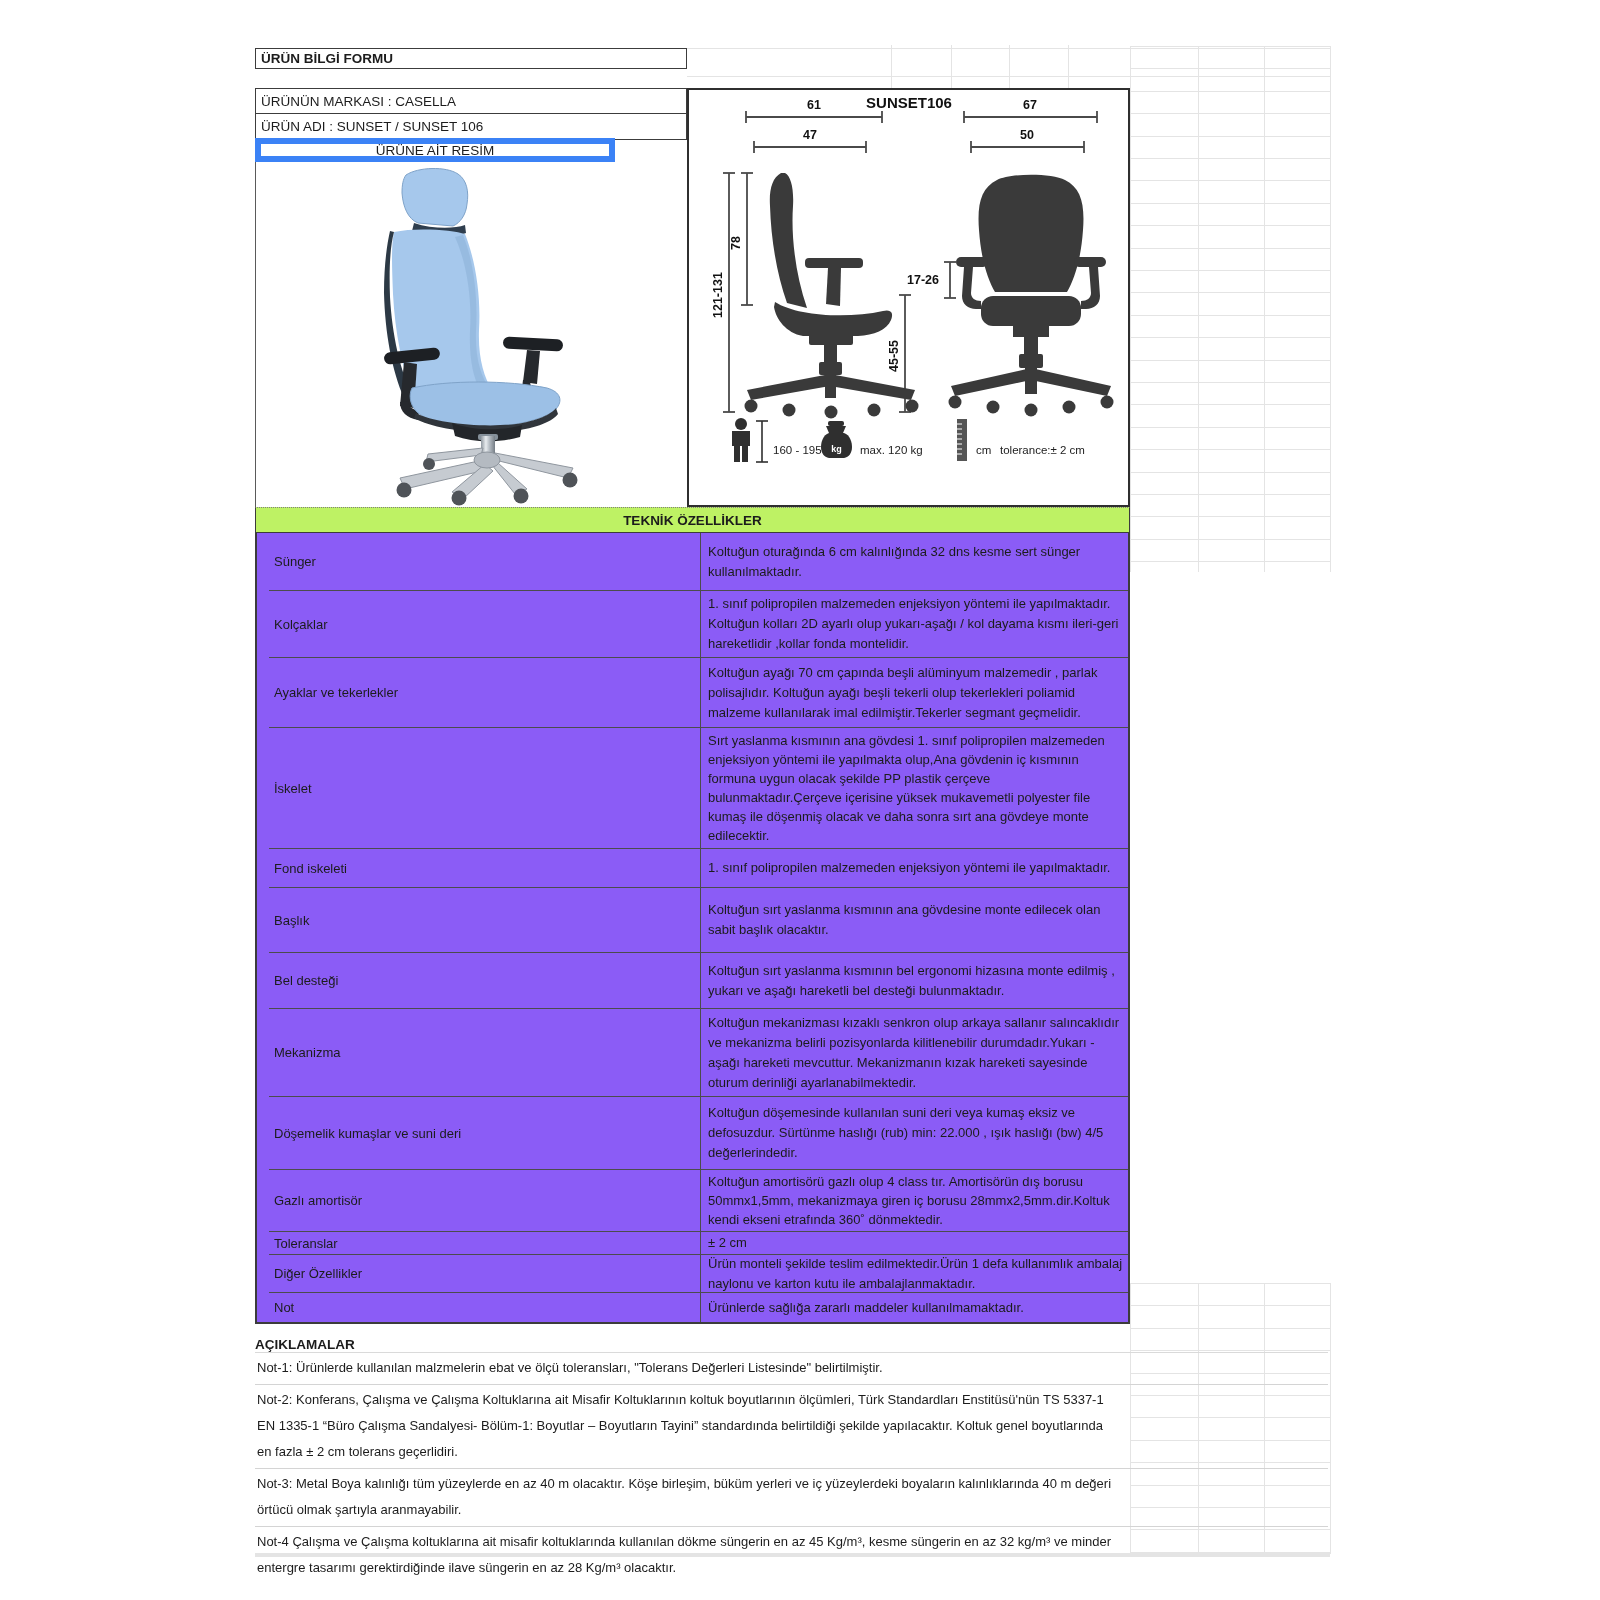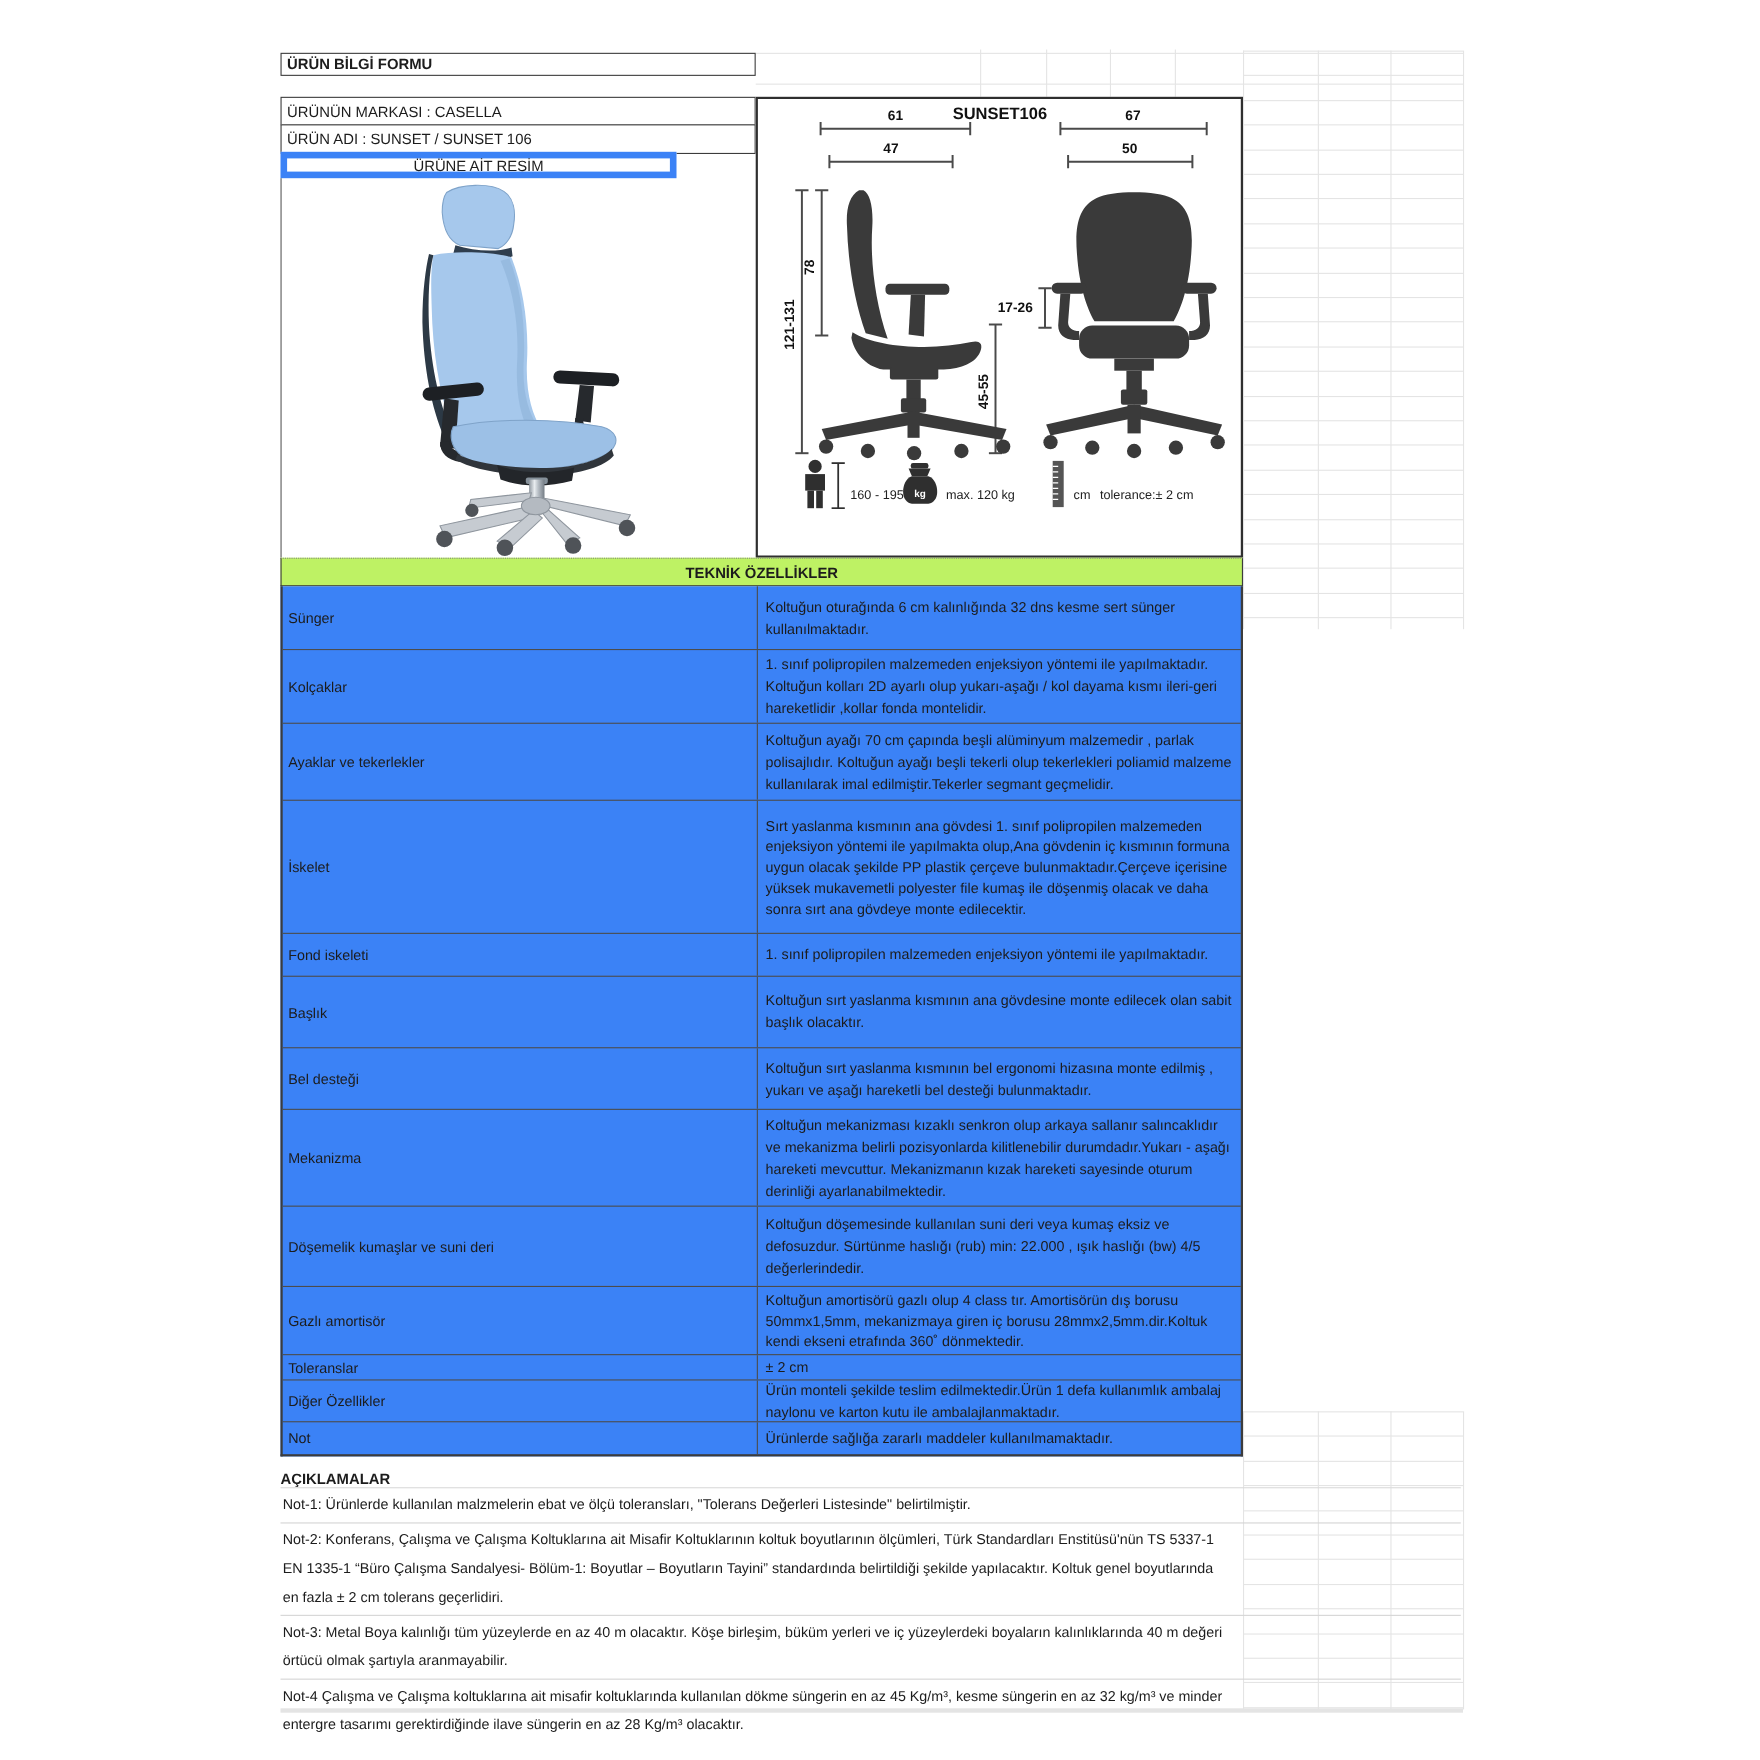--- a/index.html
+++ b/index.html
@@ -7,21 +7,21 @@
         font-family:"Liberation Sans",sans-serif;color:#1c1c1c;}
   .abs{position:absolute;box-sizing:border-box;}
   .gl{position:absolute;background:#e4e4e4;}
   .box{border:1.5px solid #3c3c3c;}
   .hdrcell{font-size:13.5px;display:flex;align-items:center;padding-left:5px;background:#fff;}
   .bold{font-weight:bold;}
   .center{justify-content:center;padding-left:0;}
   .diagrambox{border:2px solid #2f2f2f;background:#fff;}
   .tekheader{border:1.5px solid #3c3c3c;border-top:1px dotted #808080;font-weight:bold;
              font-size:13.5px;display:flex;align-items:center;justify-content:center;background:#bef264;}
-  .spectable{border:2px solid #3c3c3c;border-top:none;background:#3b82f6;}
+  .spectable{border:2px solid #3c3c3c;border-top:none;background:#8b5cf6;padding-left:12px;}
   .srow{display:flex;border-top:1.5px solid #4c4c4c;box-sizing:border-box;}
   .srow:first-child{border-top:none;}
   .slabel{width:432px;flex:0 0 432px;border-right:1.2px solid #4c4c4c;display:flex;
           align-items:center;padding-left:5px;font-size:13px;box-sizing:border-box;}
   .sdesc{flex:1;display:flex;align-items:center;padding:2px 6px 2px 7px;font-size:13px;
          line-height:20px;box-sizing:border-box;}
   .lh19{line-height:19px;}
   .notes-heading{font-size:13.5px;font-weight:bold;display:flex;align-items:flex-end;
                  border-bottom:1px solid #dadada;}
   .note-item{font-size:13px;line-height:26px;border-bottom:1px solid #d4d4d4;

